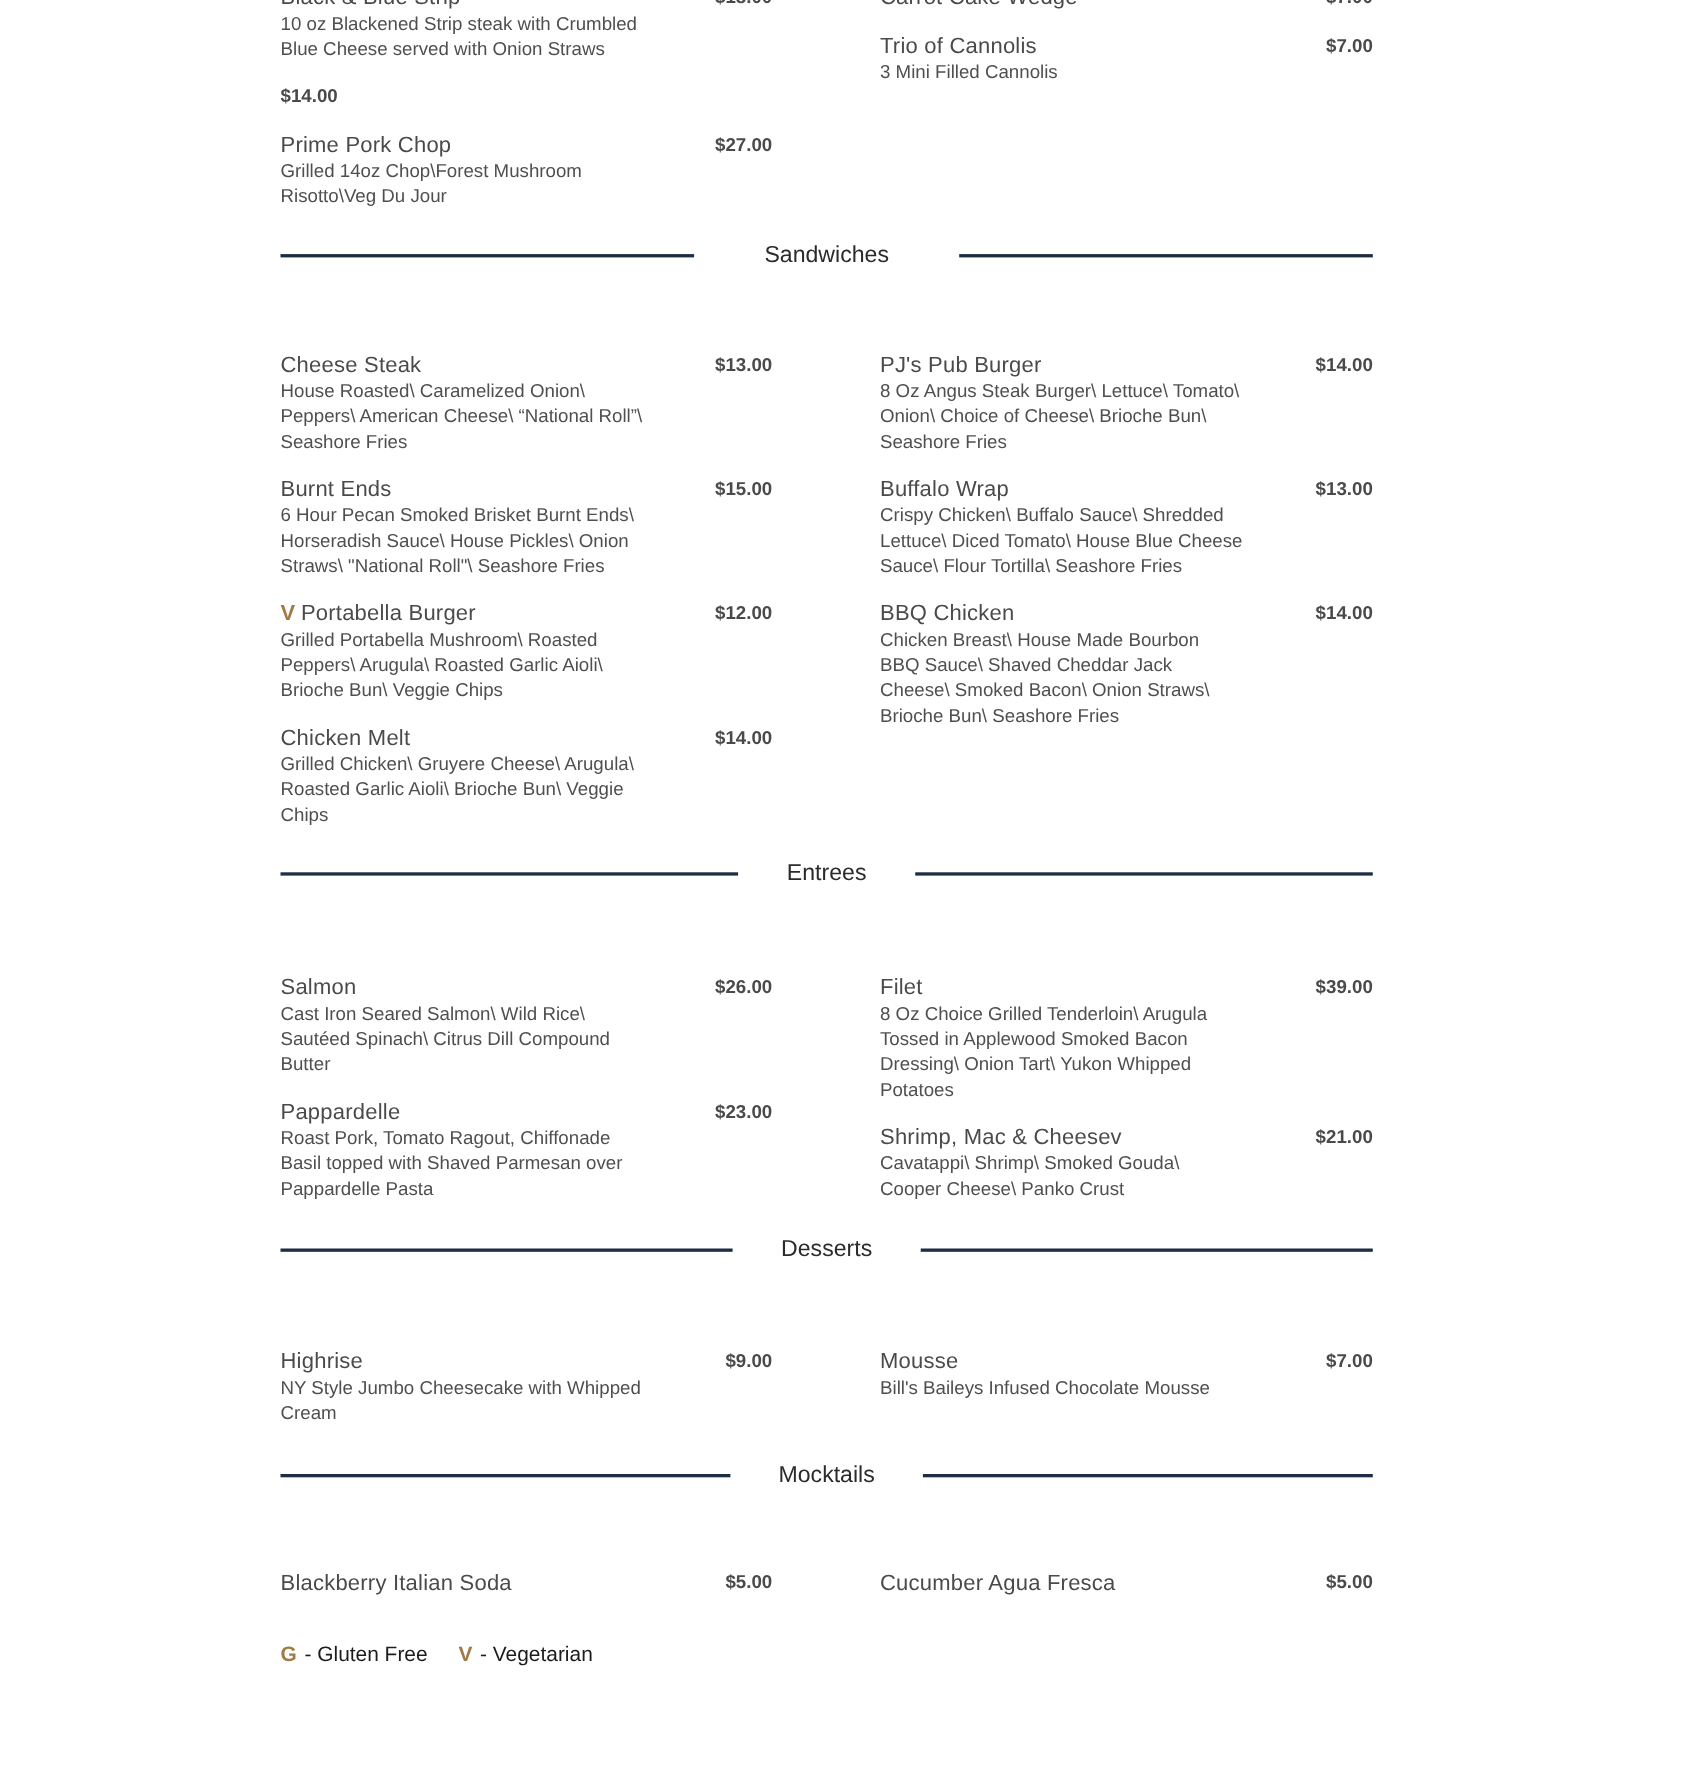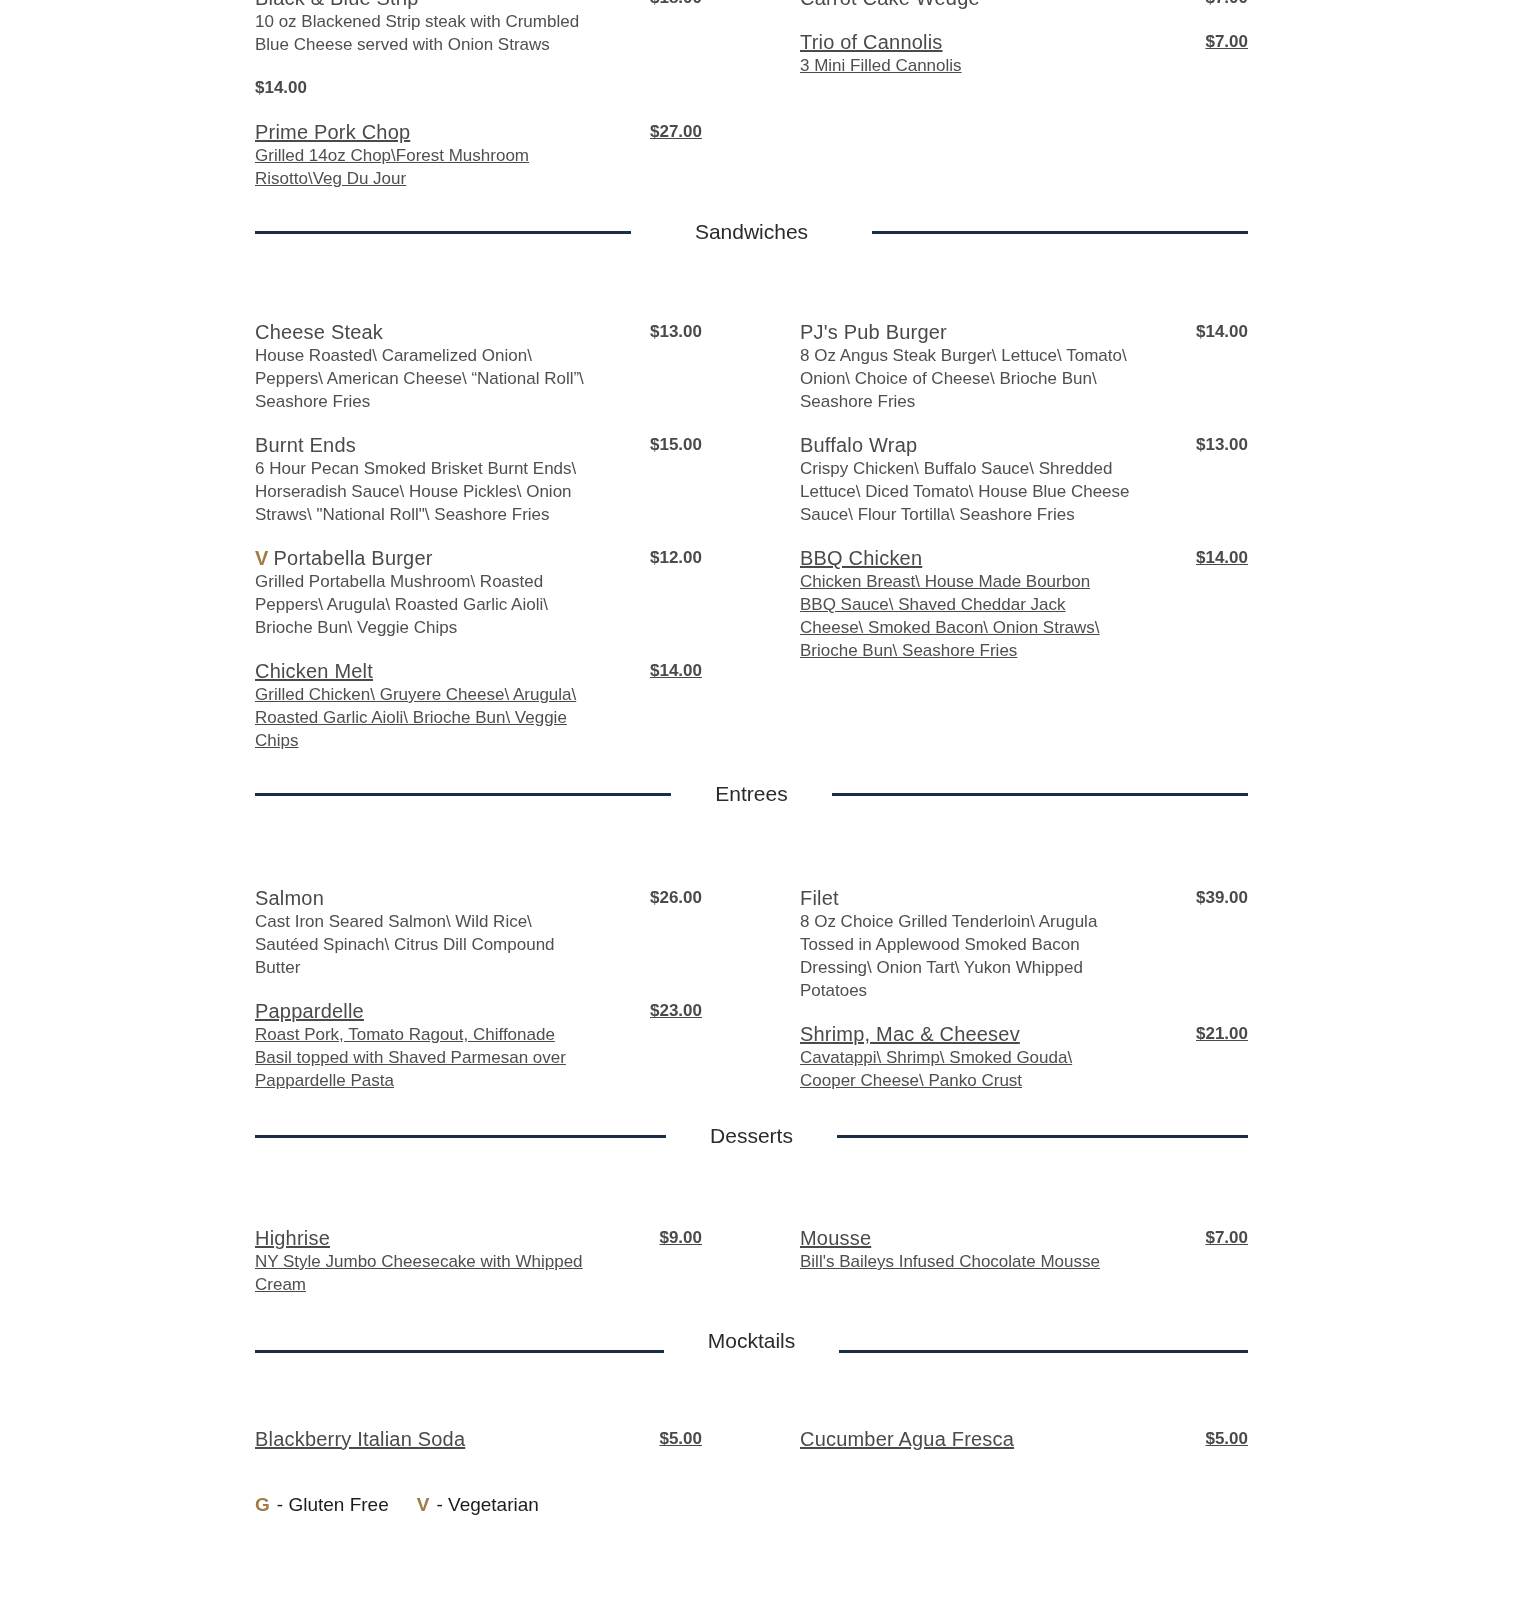--- a/index.html
+++ b/index.html
@@ -25,21 +25,21 @@
   }
   .col-left { width: 447px; flex: none; }
   .col-right { width: 448px; flex: none; }
 
   .item {
     display: flex;
     justify-content: space-between;
     align-items: flex-start;
     margin-bottom: 20px;
   }
-  .item:last-child { margin-bottom: 0; text-decoration: underline; }
+  .item:last-child { margin-bottom: 0; }
   .item-main { width: 330px; }
   .item-name {
     font-size: 20px;
     line-height: 24px;
     color: #4a4a4a;
     letter-spacing: 0.2px;
   }
   .marker {
     color: #a17a45;
     font-weight: 700;
@@ -70,21 +70,21 @@
   .divider .title {
     margin: 0 44px;
     font-size: 21px;
     line-height: 24px;
     color: #2b2b2b;
     white-space: nowrap;
   }
   .divider.sandwiches { margin: 30px 0 76px; gap: 20px; }
   .divider.entrees    { margin: 30px 0 80px; }
   .divider.desserts   { margin: 32px 0 78px; }
-  .divider.mocktails  { margin: 33px 0 74px; align-items: flex-end; }
+  .divider.mocktails  { margin: 33px 0 74px; }
 
   .legend {
     margin-top: 42px;
     font-size: 19px;
     line-height: 24px;
     color: #1c1c1c;
   }
   .legend-symbol {
     color: #a17a45;
     font-weight: 700;

